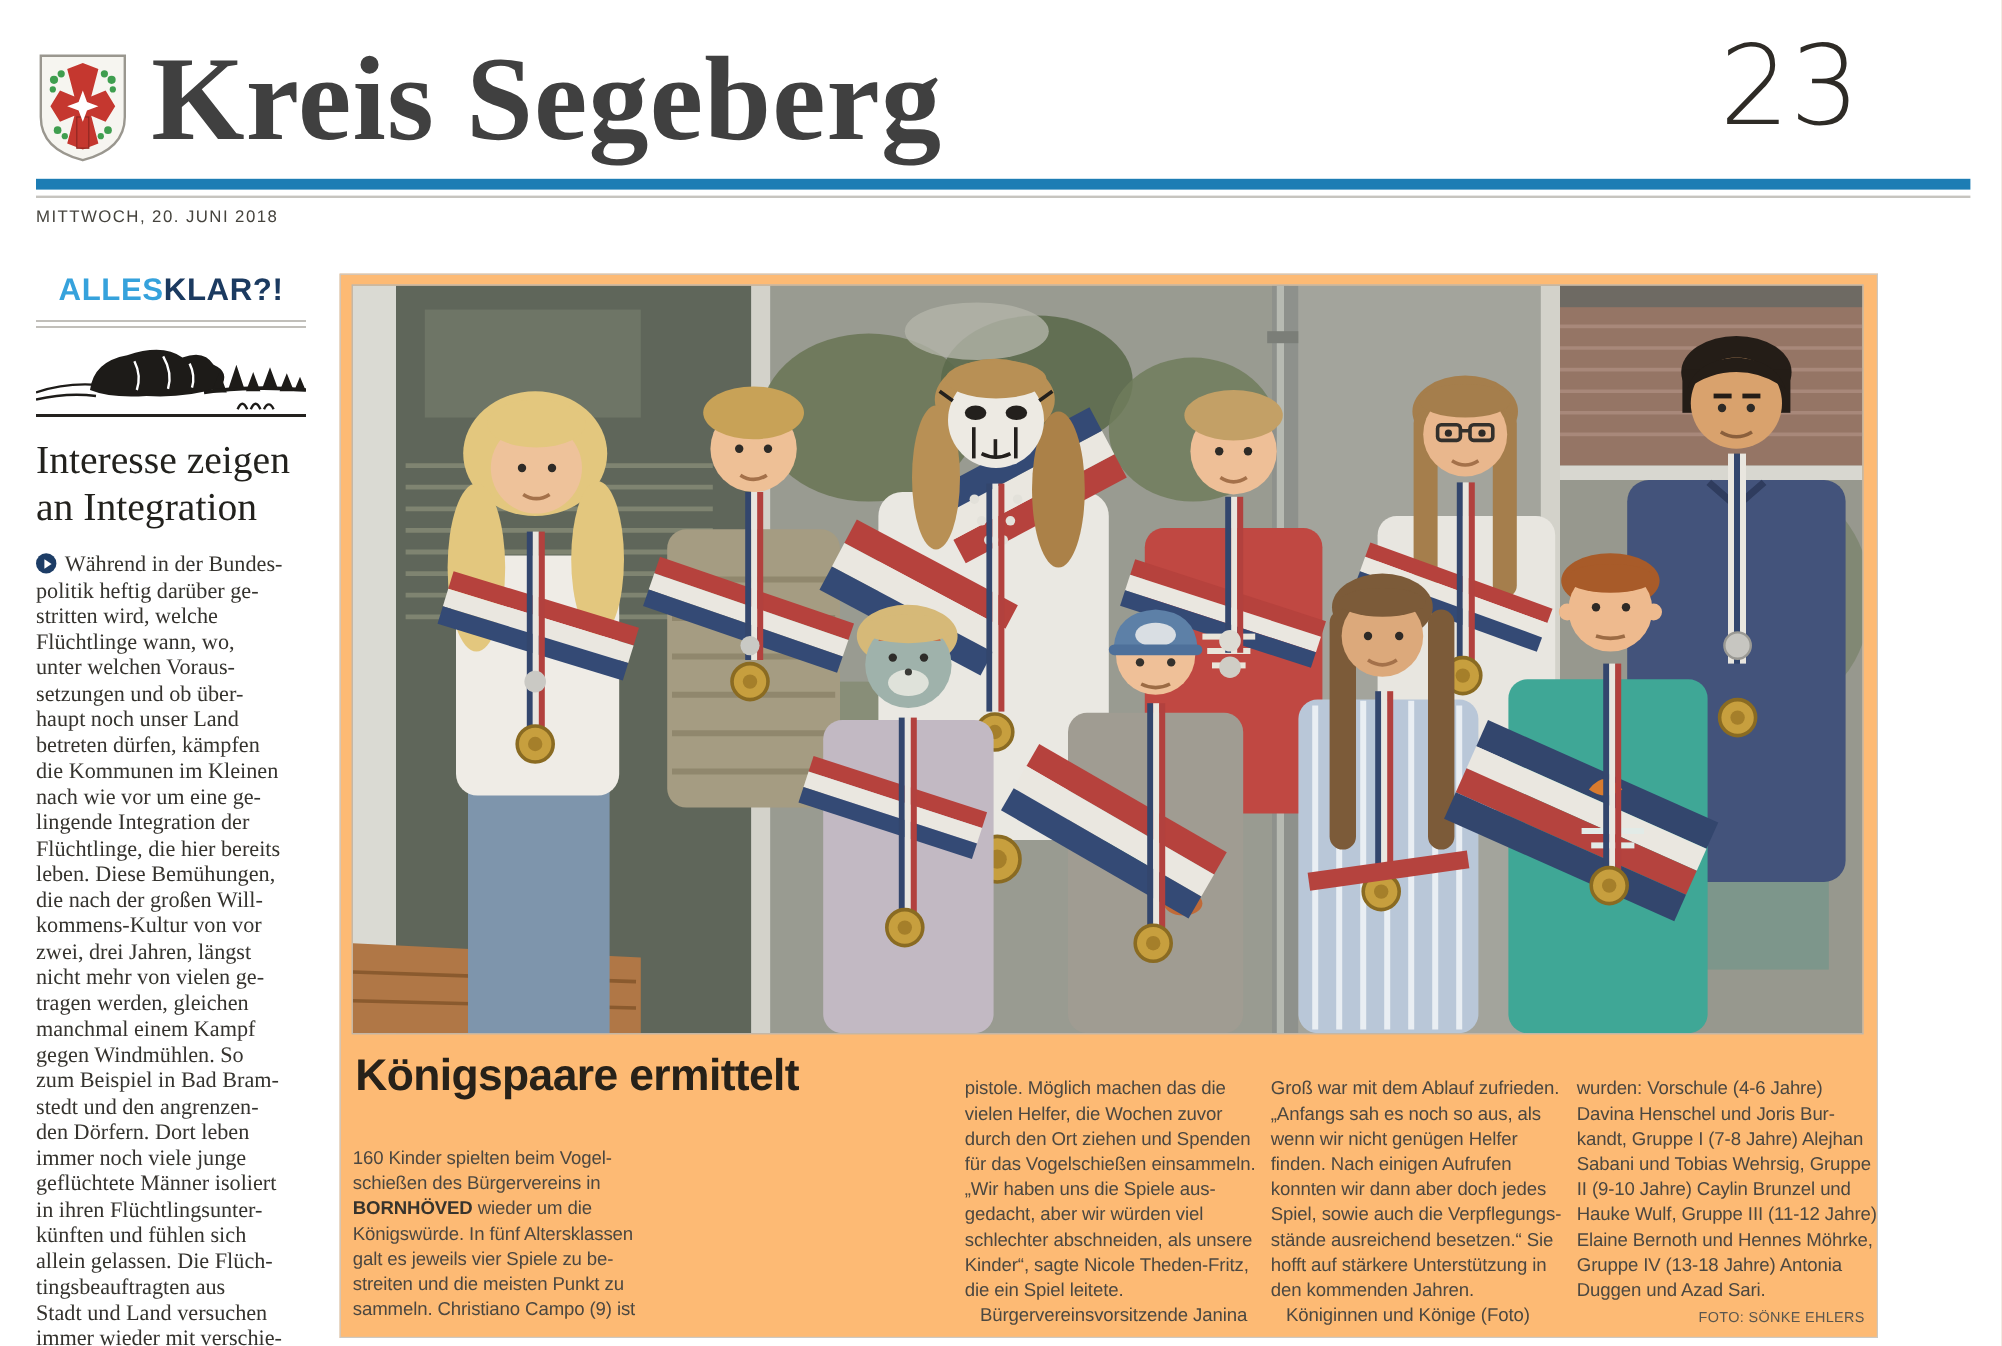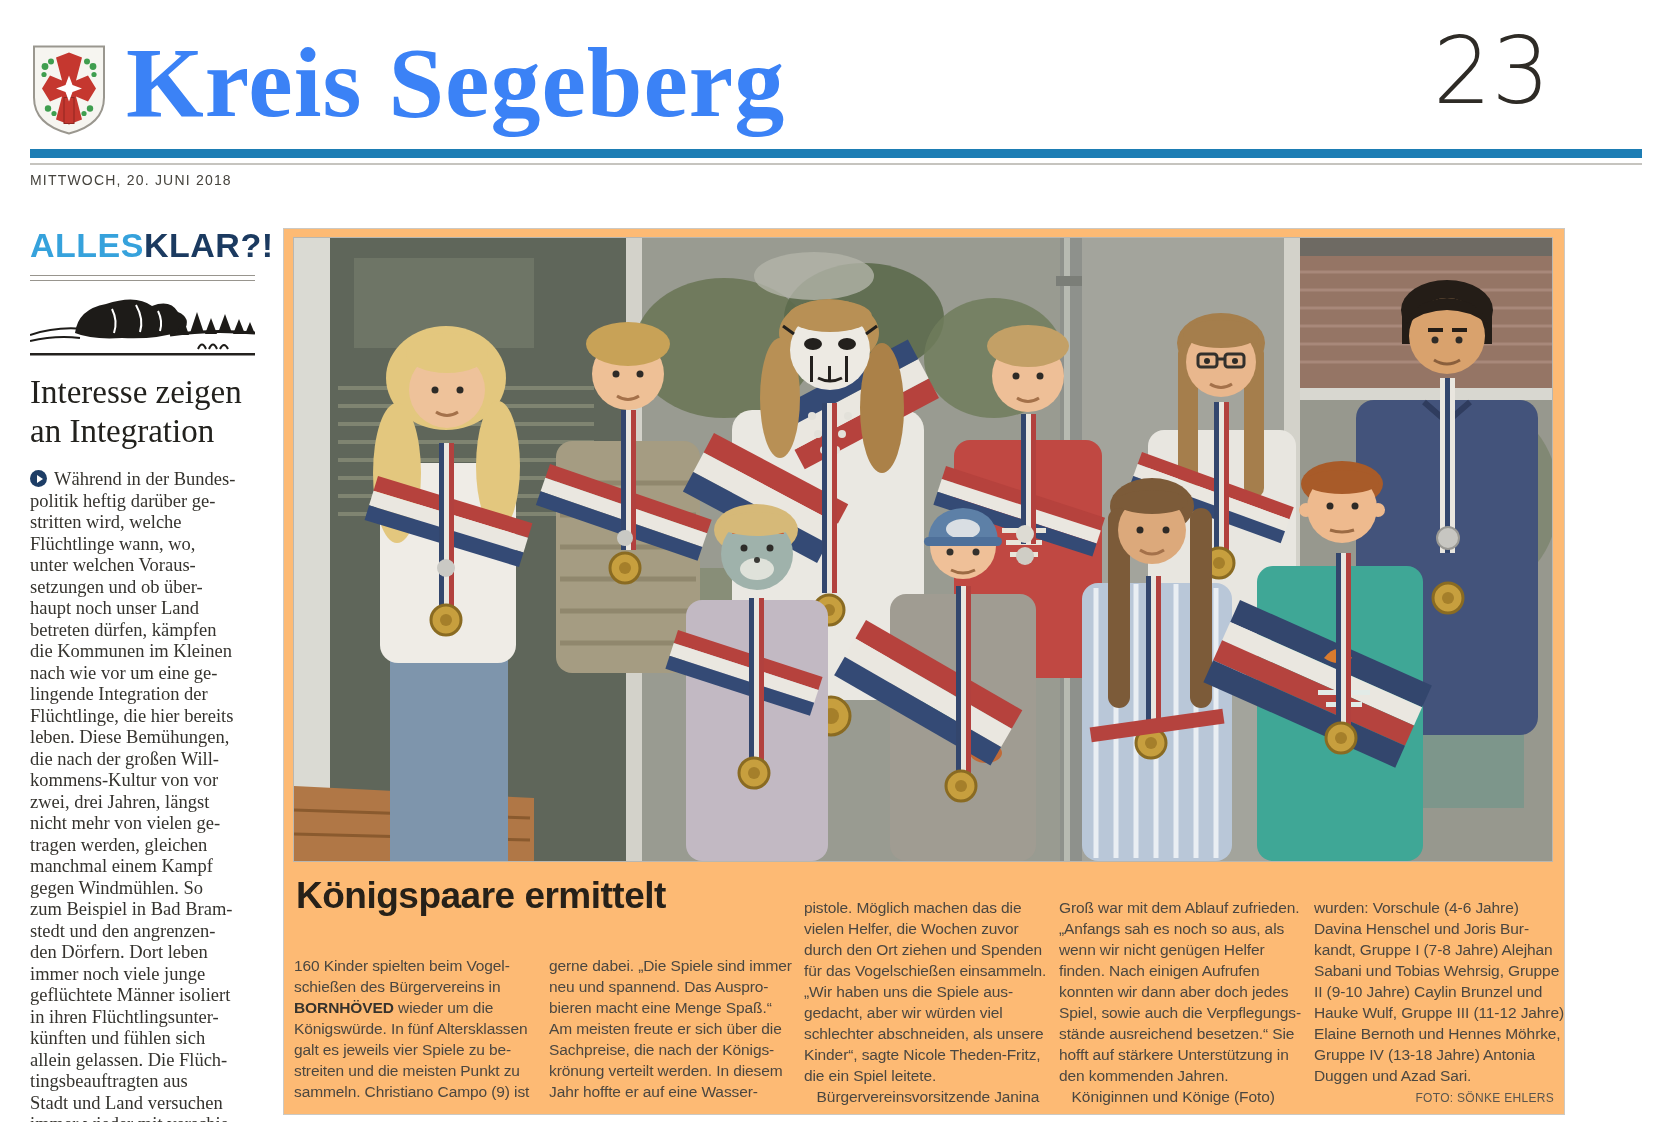--- a/index.html
+++ b/index.html
@@ -2,29 +2,29 @@
 <html><head>
 <meta charset="utf-8">
 <style>
   html,body{margin:0;padding:0;background:#e8e8e4;}
   .page{position:relative;width:1668px;height:1122px;background:#ffffff;overflow:hidden;
         font-family:"Liberation Sans",sans-serif;color:#3c3a34;}
   
   .crest{position:absolute;left:30px;top:42px;width:78px;height:96px;}
   .masthead-title{position:absolute;left:126px;top:28px;margin:0;
         font-family:"Liberation Serif",serif;font-weight:700;font-size:100px;line-height:110px;
-        letter-spacing:1px;color:#3b82f6;text-align:right;}
+        letter-spacing:1px;color:#404040;text-align:right;}
   .page-number{position:absolute;right:118px;top:22px;font-family:"DejaVu Sans",sans-serif;
         font-weight:200;font-size:92px;line-height:100px;color:#2e2b26;}
   .rule-blue{position:absolute;left:30px;top:149px;width:1612px;height:9px;background:#1d7db4;}
   .rule-gray{position:absolute;left:30px;top:163px;width:1612px;height:2px;background:#c6c4bf;}
   .dateline{position:absolute;left:30px;top:172px;font-size:14px;letter-spacing:1.2px;color:#45433d;}
   
   .sidebar{position:absolute;left:30px;top:226px;width:252px;}
-  .kicker{font-size:34px;font-weight:700;letter-spacing:.5px;text-align:center;width:225px;}
+  .kicker{font-size:26px;font-weight:700;letter-spacing:.5px;text-align:center;width:225px;}
   .kicker .lt{color:#36a2dc;}
   .kicker .dk{color:#1b3a60;}
   .dbl-rule{width:225px;height:4px;border-top:1px solid #98958e;border-bottom:1px solid #98958e;
         margin:10px 0 12px;}
   .landscape{display:block;width:225px;height:64px;}
   .sb-headline{margin:16px 0 0;font-family:Liberation Serif, serif;font-weight:400;
         font-size:33px;line-height:39px;color:#22211d;white-space:pre-line;}
   .sb-body{margin:18px 0 0;font-family:"Liberation Serif",serif;font-size:18.5px;
         line-height:21.5px;color:#35332e;white-space:pre;}
   .play{display:inline-block;width:17px;height:17px;border-radius:50%;background:#1d3d66;
@@ -417,27 +417,20 @@
 
     <h2 class="art-headline">Königspaare ermittelt</h2>
 
     <div class="acol c1"><span>160 Kinder spielten beim Vogel-
 schießen des Bürgervereins in
 </span><b>BORNHÖVED</b><span> wieder um die
 Königswürde. In fünf Altersklassen
 galt es jeweils vier Spiele zu be-
 streiten und die meisten Punkt zu
 sammeln. Christiano Campo (9) ist</span></div>
-    <div class="acol c2">gerne dabei. „Die Spiele sind immer
-neu und spannend. Das Auspro-
-bieren macht eine Menge Spaß.“
-Am meisten freute er sich über die
-Sachpreise, die nach der Königs-
-krönung verteilt werden. In diesem
-Jahr hoffte er auf eine Wasser-</div>
     <div class="acol c4">Groß war mit dem Ablauf zufrieden.
 „Anfangs sah es noch so aus, als
 wenn wir nicht genügen Helfer
 finden. Nach einigen Aufrufen
 konnten wir dann aber doch jedes
 Spiel, sowie auch die Verpflegungs-
 stände ausreichend besetzen.“ Sie
 hofft auf stärkere Unterstützung in
 den kommenden Jahren.
    Königinnen und Könige (Foto)</div>

